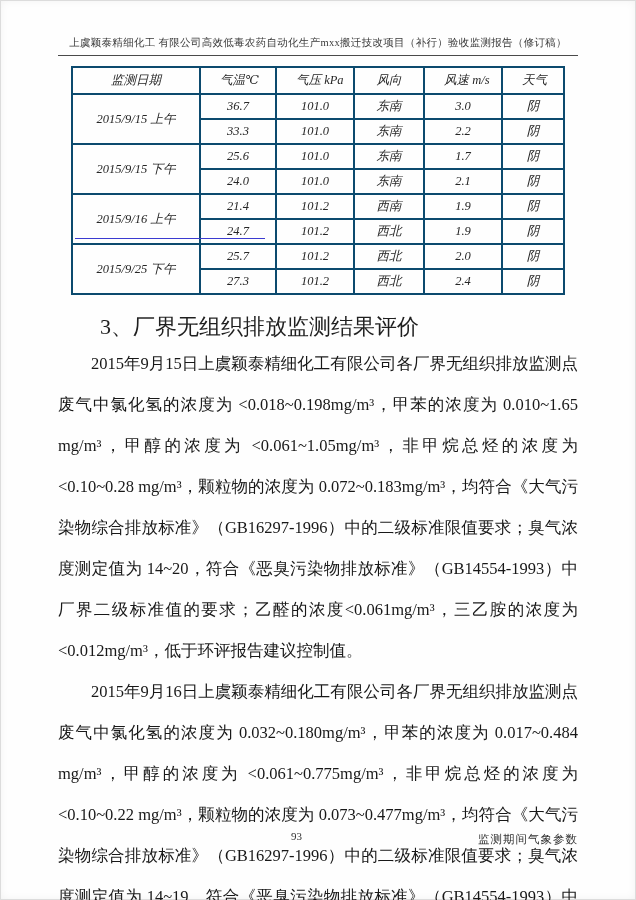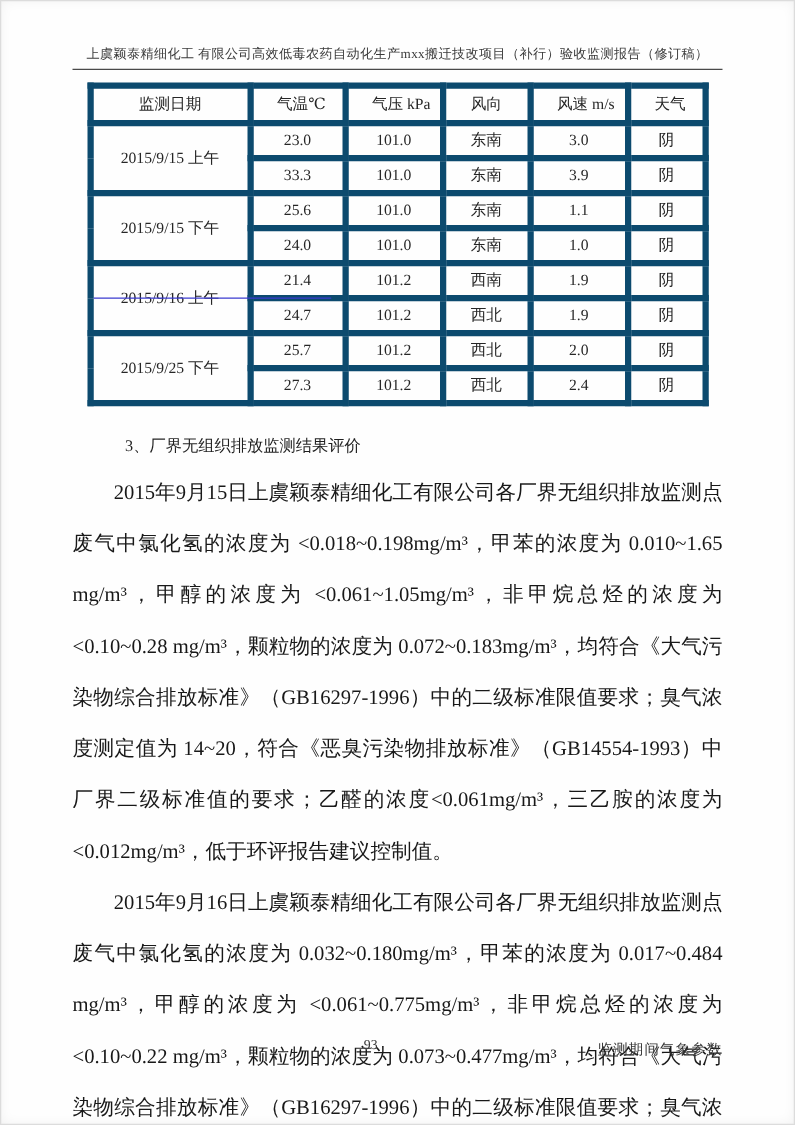--- a/index.html
+++ b/index.html
@@ -19,27 +19,27 @@
     font-family:Liberation Serif, serif;
   }
   .caption{position:relative;margin-top:24px;font-size:13.5px;font-weight:bold;height:18px;}
   .caption-label{position:absolute;left:62px;top:0;}
   .caption-title{position:absolute;left:80px;right:0;top:0;text-align:center;letter-spacing:2px;}
   table.weather{
     width:492px;margin:10px auto 0 auto;border-collapse:collapse;
     font-size:12.5px;color:#262626;table-layout:fixed;
   }
   table.weather th,table.weather td{
-    border:5px solid #0c4a6e;text-align:center;font-weight:normal;
-    padding:3px 19px;height:17px;overflow:hidden;white-space:nowrap;
+    border:2px solid #0c4a6e;text-align:center;font-weight:normal;
+    padding:3px 19px;height:17px;overflow:hidden;white-space:nowrap;font-style:italic;
   }
   table.weather th{height:19px;}
   .artifact-line{position:absolute;left:75px;top:238px;width:190px;height:1px;background:#3b3bd0;}
   .body-text{margin-top:16px;}
-  .section-heading{font-size:13px;padding-left:42px;line-height:32px;}
+  .section-heading{font-size:22px;padding-left:42px;line-height:32px;}
   .para{margin:0;font-size:16.5px;line-height:41px;text-align:justify;text-indent:2em;color:#181818;}
   .footer{position:absolute;left:58px;right:58px;top:828px;height:20px;font-size:11px;color:#333;text-align:center;}
   .page-num{position:absolute;left:233px;top:2px;}
   .footer-org{position:absolute;right:0;top:4px;font-size:11.5px;letter-spacing:1px;}
 </style>
 </head>
 <body>
 
 <div class="page">
 
@@ -61,46 +61,46 @@
         <th>气温℃</th>
         <th>气压 kPa</th>
         <th>风向</th>
         <th>风速 m/s</th>
         <th>天气</th>
       </tr>
     </thead>
     <tbody id="weather-tbody">
         <tr>
           <td rowspan="2">2015/9/15 上午</td>
-          <td>23.0</td>
+          <td>36.7</td>
           <td>101.0</td>
           <td>东南</td>
           <td>3.0</td>
           <td>阴</td>
         </tr>
         <tr>
           <td>33.3</td>
           <td>101.0</td>
           <td>东南</td>
-          <td>3.9</td>
+          <td>2.2</td>
           <td>阴</td>
         </tr>
         <tr>
           <td rowspan="2">2015/9/15 下午</td>
           <td>25.6</td>
           <td>101.0</td>
           <td>东南</td>
-          <td>1.1</td>
+          <td>1.7</td>
           <td>阴</td>
         </tr>
         <tr>
           <td>24.0</td>
           <td>101.0</td>
           <td>东南</td>
-          <td>1.0</td>
+          <td>2.1</td>
           <td>阴</td>
         </tr>
         <tr>
           <td rowspan="2">2015/9/16 上午</td>
           <td>21.4</td>
           <td>101.2</td>
           <td>西南</td>
           <td>1.9</td>
           <td>阴</td>
         </tr>

